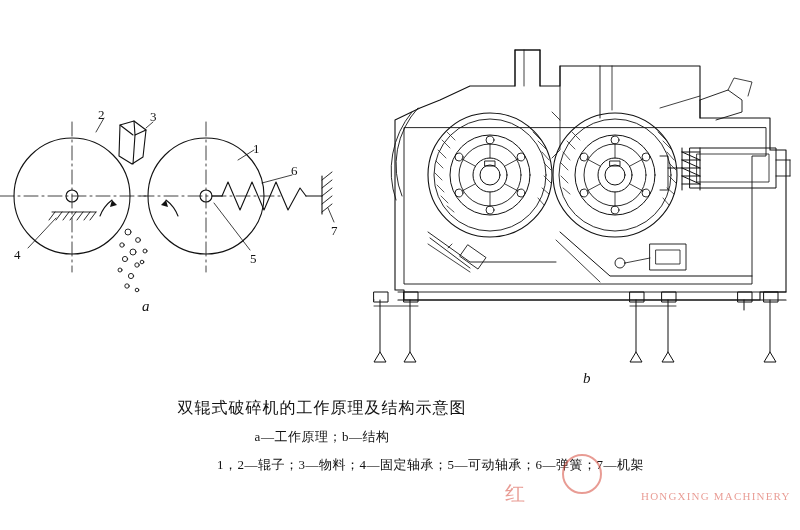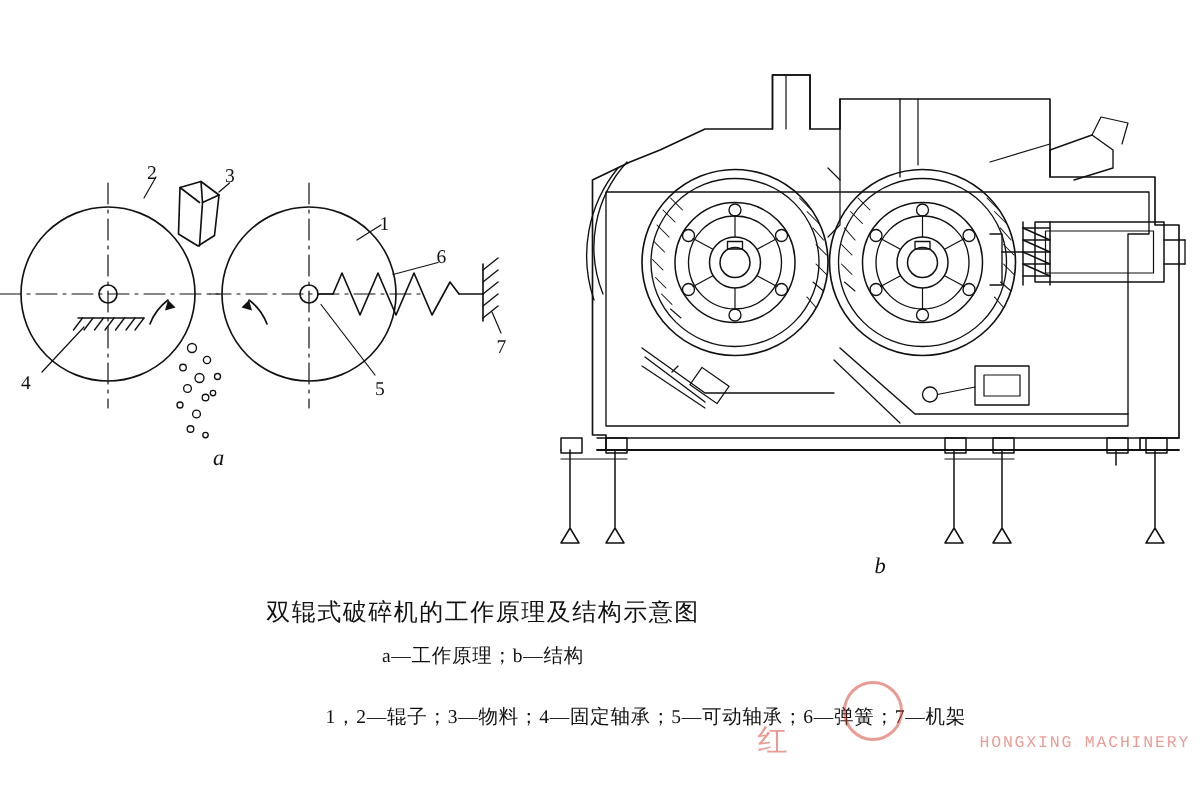--- a/index.html
+++ b/index.html
@@ -48,21 +48,21 @@
   .caption-title {
     font-family: "Liberation Serif", serif;
     font-size: 16px;
     letter-spacing: 1px;
     margin-bottom: 9px;
   }
   .caption-sub {
     font-family: "Liberation Serif", serif;
     font-size: 13px;
     letter-spacing: 0.5px;
-    margin-bottom: 23px;
+    margin-bottom: 10px;
   }
   .caption-legend {
     font-family: "Liberation Serif", serif;
     font-size: 13px;
     letter-spacing: 0.5px;
     text-align: right;
   }
   
   .watermark {
     position: absolute;
@@ -100,26 +100,25 @@
     font-family: "Liberation Serif", serif;
     font-size: 26px;
     color: #d33b2c;
     letter-spacing: 2px;
     white-space: nowrap;
   }
   .wm-en {
     position: absolute;
     left: 136px;
     top: 38px;
-    font-family: Liberation Mono, monospace;
+    font-family: Liberation Serif, serif;
     font-size: 11px;
     color: #d33b2c;
     letter-spacing: 1.2px;
     white-space: nowrap;
-    margin-left: 12px;
   }
 </style>
 </head>
 <body>
 
 <div id="page">
 
   <svg class="diagram-svg" viewBox="0 0 800 530">
     <g fill="none" stroke="#111111" stroke-width="1.1" stroke-linecap="round" stroke-linejoin="round">
 

